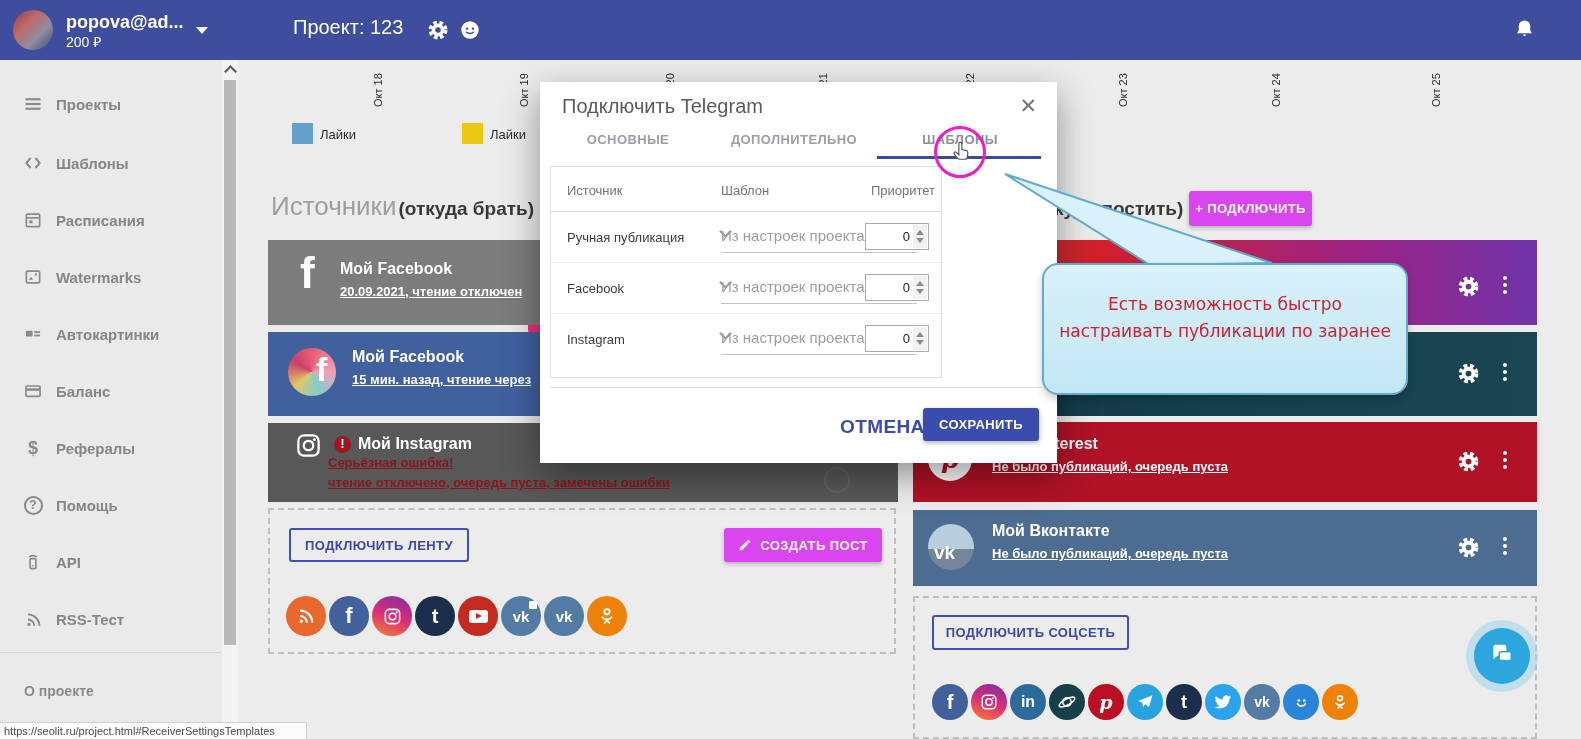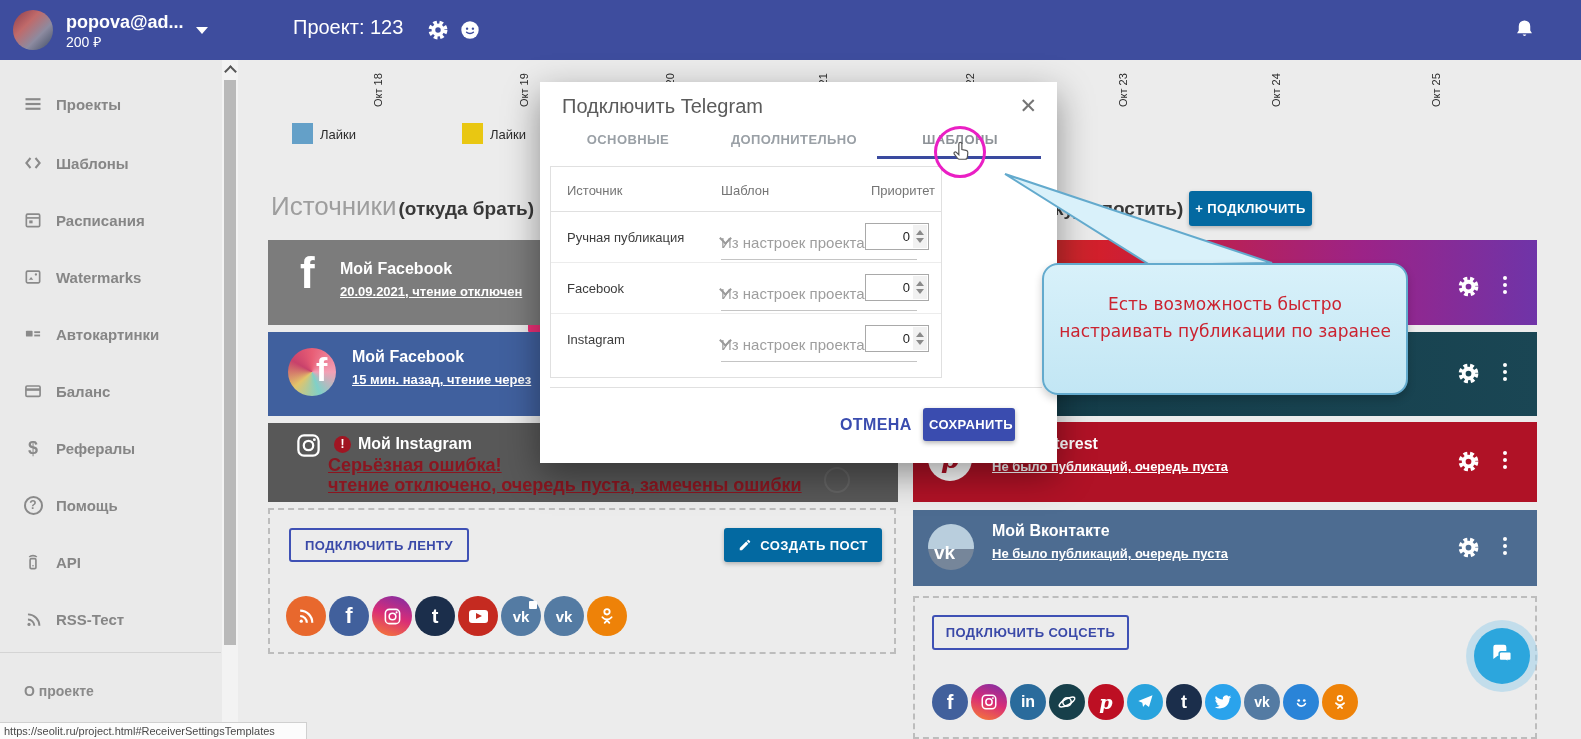--- a/index.html
+++ b/index.html
@@ -24,27 +24,27 @@
   .sb-up{left:222px;top:60px;width:16px;height:18px;display:flex;align-items:center;justify-content:center;z-index:7;}
   .sb-up span{width:7px;height:7px;border-left:2px solid #555;border-top:2px solid #555;transform:rotate(45deg);margin-top:4px;}
   .sb-thumb{left:224px;top:80px;width:12px;height:565px;background:#b9b9b9;z-index:7;}
   
   .dlab{position:absolute;transform:rotate(-90deg);transform-origin:0 100%;top:95px;font-size:11px;color:#2b2b2b;white-space:nowrap;z-index:1;}
   .lg-sq{width:21px;height:21px;z-index:1;}
   .lg-lb{font-size:13px;color:#2b2b2b;z-index:1;}
   
   .h-light{font-size:26px;color:#9e9e9e;}
   .h-dark{font-size:19px;color:#383838;font-weight:700;}
-  .pinkbtn{background:#0369a1;color:#fff;font-size:13px;font-weight:700;border:none;border-radius:3px;display:flex;align-items:center;justify-content:center;letter-spacing:.4px;box-shadow:0 2px 4px rgba(0,0,0,.25);cursor:pointer;}
+  .pinkbtn{background:#d946ef;color:#fff;font-size:13px;font-weight:700;border:none;border-radius:3px;display:flex;align-items:center;justify-content:center;letter-spacing:.4px;box-shadow:0 2px 4px rgba(0,0,0,.25);cursor:pointer;}
   .outbtn{background:transparent;border:2px solid #3f51b5;border-radius:3px;color:#3a49a8;font-size:13px;font-weight:700;display:flex;align-items:center;justify-content:center;letter-spacing:.4px;cursor:pointer;}
   
   .card{position:absolute;left:0;width:100%;box-sizing:border-box;}
   .c-title{position:absolute;color:#fff;font-size:16px;font-weight:700;}
   .c-sub{position:absolute;color:#fff;font-size:13px;font-weight:700;text-decoration:underline;white-space:nowrap;}
-  .c-err{position:absolute;color:#8a1620;font-size:18px;font-weight:700;text-decoration:underline;white-space:nowrap;text-align:right;}
+  .c-err{position:absolute;color:#8a1620;font-size:13px;font-weight:700;text-decoration:underline;white-space:nowrap;text-align:right;}
   .gear,.dots{position:absolute;cursor:pointer;}
   .dots i{display:block;width:4px;height:4px;border-radius:50%;background:#fff;margin:3px auto;}
   
   .dashbox{border:2px dashed #bdbdbd;box-sizing:border-box;}
   .sirow{position:absolute;display:flex;}
   .sico{border-radius:50%;display:flex;align-items:center;justify-content:center;color:#fff;font-weight:700;flex:none;cursor:pointer;position:relative;}
   .s40{width:40px;height:40px;margin-right:3px;}
   .s36{width:36px;height:36px;margin-right:3px;}
   .ytbox{width:19px;height:13px;background:#fff;border-radius:3px;position:relative;}
   .ytbox:after{content:"";position:absolute;left:7px;top:3px;border-left:6px solid #c52a20;border-top:3.5px solid transparent;border-bottom:3.5px solid transparent;}
@@ -55,31 +55,31 @@
   
   #modal{left:540px;top:82px;width:517px;height:381px;background:#fff;box-shadow:0 12px 34px rgba(0,0,0,.4);z-index:50;}
   .m-title{position:absolute;left:22px;top:13px;font-size:20px;color:#5b5b5b;font-weight:500;}
   .m-close{position:absolute;right:20px;top:12px;font-size:21px;color:#757575;cursor:pointer;}
   .m-tab{position:absolute;top:50px;width:166px;text-align:center;font-size:13px;font-weight:700;color:#9aa0a6;letter-spacing:.4px;cursor:pointer;}
   .m-underline{position:absolute;left:337px;top:74px;width:164px;height:3px;background:#3a4a9f;}
   .m-table{position:absolute;left:10px;top:84px;width:392px;height:212px;border:1px solid #e0e0e0;box-sizing:border-box;background:#fff;}
   .m-th{position:absolute;top:16px;font-size:13px;color:#757575;}
   .m-row{position:absolute;left:0;width:100%;height:51px;}
   .m-src{position:absolute;left:16px;top:18px;font-size:13px;color:#3c3c3c;}
-  .m-sel{position:absolute;left:170px;top:10px;width:196px;height:30px;border-bottom:1px solid #c4c4c4;cursor:pointer;margin-top:7px;}
+  .m-sel{position:absolute;left:170px;top:10px;width:196px;height:30px;border-bottom:1px solid #c4c4c4;cursor:pointer;}
   .m-sel span{position:absolute;left:0;top:5px;font-size:15px;color:#9e9e9e;}
   .m-chev{position:absolute;right:4px;top:9px;width:7px;height:7px;border-right:2px solid #9a9a9a;border-bottom:2px solid #9a9a9a;transform:rotate(45deg);}
   .m-prio{position:absolute;right:12px;top:11px;width:64px;height:27px;border:1px solid #a9a9a9;background:#fff;box-sizing:border-box;cursor:text;}
   .m-prio .val{position:absolute;right:18px;top:5px;font-size:13px;color:#222;}
   .m-spin{position:absolute;right:1px;top:1px;width:14px;height:23px;background:#f1f1f1;display:flex;flex-direction:column;align-items:center;justify-content:center;cursor:pointer;}
   .tri-up{width:0;height:0;border-left:4px solid transparent;border-right:4px solid transparent;border-bottom:5px solid #8a8a8a;margin-bottom:3px;}
   .tri-dn{width:0;height:0;border-left:4px solid transparent;border-right:4px solid transparent;border-top:5px solid #8a8a8a;}
   .m-sep2{position:absolute;left:10px;top:305px;width:492px;height:1px;background:#e0e0e0;}
-  .m-cancel{position:absolute;left:300px;top:334px;font-size:16px;font-weight:700;color:#3a4caf;letter-spacing:.4px;cursor:pointer;}
-  .m-save{position:absolute;left:383px;top:326px;width:92px;height:33px;background:#3a4caf;color:#fff;font-size:13px;font-weight:700;border:none;border-radius:3px;letter-spacing:.4px;box-shadow:0 2px 5px rgba(0,0,0,.3);cursor:pointer;}
+  .m-cancel{position:absolute;left:300px;top:334px;font-size:19px;font-weight:700;color:#3a4caf;letter-spacing:.4px;cursor:pointer;}
+  .m-save{position:absolute;left:383px;top:326px;width:116px;height:33px;background:#3a4caf;color:#fff;font-size:13px;font-weight:700;border:none;border-radius:3px;letter-spacing:.4px;box-shadow:0 2px 5px rgba(0,0,0,.3);cursor:pointer;}
   
   #tail{left:1000px;top:168px;width:300px;height:100px;z-index:60;}
   #tooltip{left:1042px;top:263px;width:366px;height:132px;background:linear-gradient(#d8f1fa,#c2e6f4);border:2px solid #63aacd;border-radius:16px;box-sizing:border-box;z-index:61;box-shadow:0 4px 8px rgba(0,0,0,.2);}
   #tooltip .tl{font-family:"DejaVu Sans",sans-serif;font-size:17px;color:#cb2330;text-align:center;line-height:27px;}
   #tooltip .wrap{padding-top:26px;}
   #mcircle{left:934px;top:126px;width:52px;height:52px;border:3px solid #ea1fc4;border-radius:50%;z-index:70;box-sizing:border-box;}
   #hand{left:948px;top:138px;z-index:71;}
   
   #statusbar{left:0;top:722px;width:307px;height:17px;background:#fcfcfc;border-top:1px solid #d0d0d0;border-right:1px solid #d0d0d0;z-index:80;font-size:11px;color:#4a4a4a;padding:2px 0 0 4px;box-sizing:border-box;white-space:nowrap;overflow:hidden;}
 </style>

